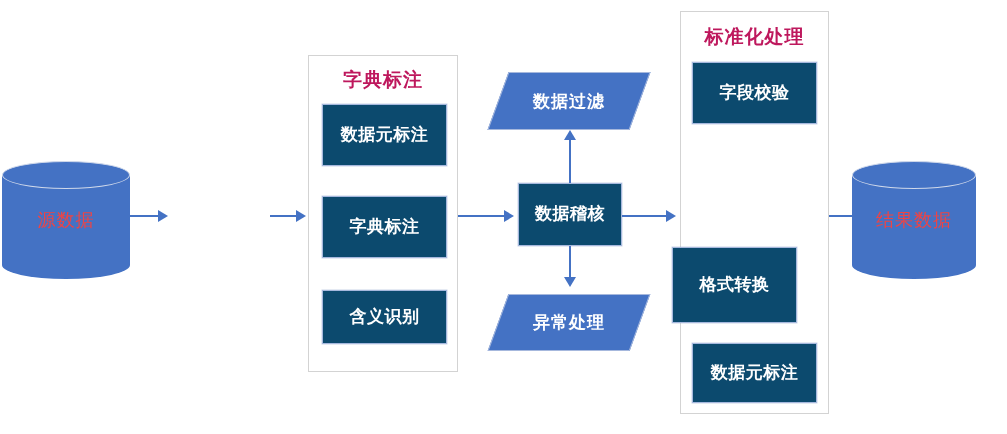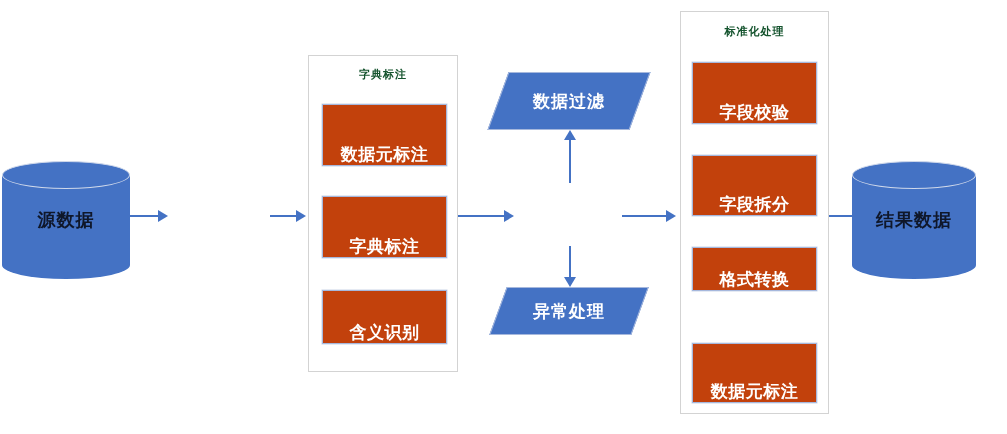--- a/index.html
+++ b/index.html
@@ -29,40 +29,39 @@
     color: #ffffff;
     font-weight: bold;
     letter-spacing: 0.5px;
     text-align: center;
     line-height: 1.1;
     user-select: none;
   }
 
   
   .rect {
-    background: #c2410c;
+    background: #0c4a6e;
     border: 1px solid #a6b8dd;
     box-shadow: 0 0 0 0.5px rgba(140,160,200,0.45);
-    align-items: flex-end;
   }
 
   
   .group-box {
     position: absolute;
     box-sizing: border-box;
     background: #ffffff;
     border: 1px solid #d3d3d3;
   }
   .group-title {
     position: absolute;
     width: 100%;
     text-align: center;
-    color: #14532d;
+    color: #be185d;
     font-weight: bold;
-    font-size: 11px;
+    font-size: 19px;
     letter-spacing: 1px;
     user-select: none;
   }
 
   
   .para {
     position: absolute;
     box-sizing: border-box;
   }
   .para .para-shape {
@@ -117,22 +116,22 @@
     height: 28px;
     border-radius: 50%;
     background: #4472C4;
   }
   .cyl .cyl-label {
     position: absolute;
     inset: 0;
     display: flex;
     align-items: center;
     justify-content: center;
-    color: #0f172a;
-    font-weight: bold;
+    color: #ef4444;
+    font-weight: normal;
     font-size: 18px;
     letter-spacing: 1px;
     z-index: 3;
     user-select: none;
   }
 
   
   .conn {
     position: absolute;
     background: #4472C4;
@@ -194,53 +193,53 @@
     <span>数据元标注</span>
   </div>
 
   <div class="node rect fs17" style="left:322px; top:290px; width:125px; height:54px;">
     <span>含义识别</span>
   </div>
 
   <div class="conn conn-h" style="left:458px; top:215px; width:46px;"></div>
   <div class="arrow-head arrow-right" style="left:504px; top:210px;"></div>
 
+  <div class="node rect fs17" style="left:518px; top:183px; width:104px; height:63px;">
+    <span>数据稽核</span>
+  </div>
 
   <div class="conn conn-v" style="left:569px; top:140px; height:43px;"></div>
   <div class="arrow-head arrow-up" style="left:564px; top:130px;"></div>
 
   <div class="conn conn-v" style="left:569px; top:246px; height:31px;"></div>
   <div class="arrow-head arrow-down" style="left:564px; top:277px;"></div>
 
   <div class="para" style="left:498px; top:72px; width:142px; height:58px;">
     <div class="para-shape"></div>
     <div class="para-label">数据过滤</div>
   </div>
 
-  <div class="para" style="left:498px; top:287px; width:142px; height:48px;">
+  <div class="para" style="left:498px; top:294px; width:142px; height:57px;">
     <div class="para-shape"></div>
     <div class="para-label">异常处理</div>
   </div>
 
   <div class="conn conn-h" style="left:622px; top:215px; width:44px;"></div>
   <div class="arrow-head arrow-right" style="left:666px; top:210px;"></div>
 
   <div class="group-box" style="left:680px; top:11px; width:149px; height:403px;">
     <div class="group-title" style="top:12px;">标准化处理</div>
   </div>
 
   <div class="node rect fs17" style="left:692px; top:62px; width:125px; height:62px;">
     <span>字段校验</span>
   </div>
 
-  <div class="node rect fs17" style="left:692px; top:155px; width:125px; height:61px;">
-    <span>字段拆分</span>
-  </div>
-
-  <div class="node rect fs17" style="left:692px; top:247px; width:125px; height:44px;">
+
+  <div class="node rect fs17" style="left:672px; top:247px; width:125px; height:76px;">
     <span>格式转换</span>
   </div>
 
   <div class="node rect fs17" style="left:692px; top:343px; width:125px; height:60px;">
     <span>数据元标注</span>
   </div>
 
   <div class="conn conn-h" style="left:829px; top:215px; width:43px;"></div>
   <div class="arrow-head arrow-right" style="left:872px; top:210px;"></div>
 

